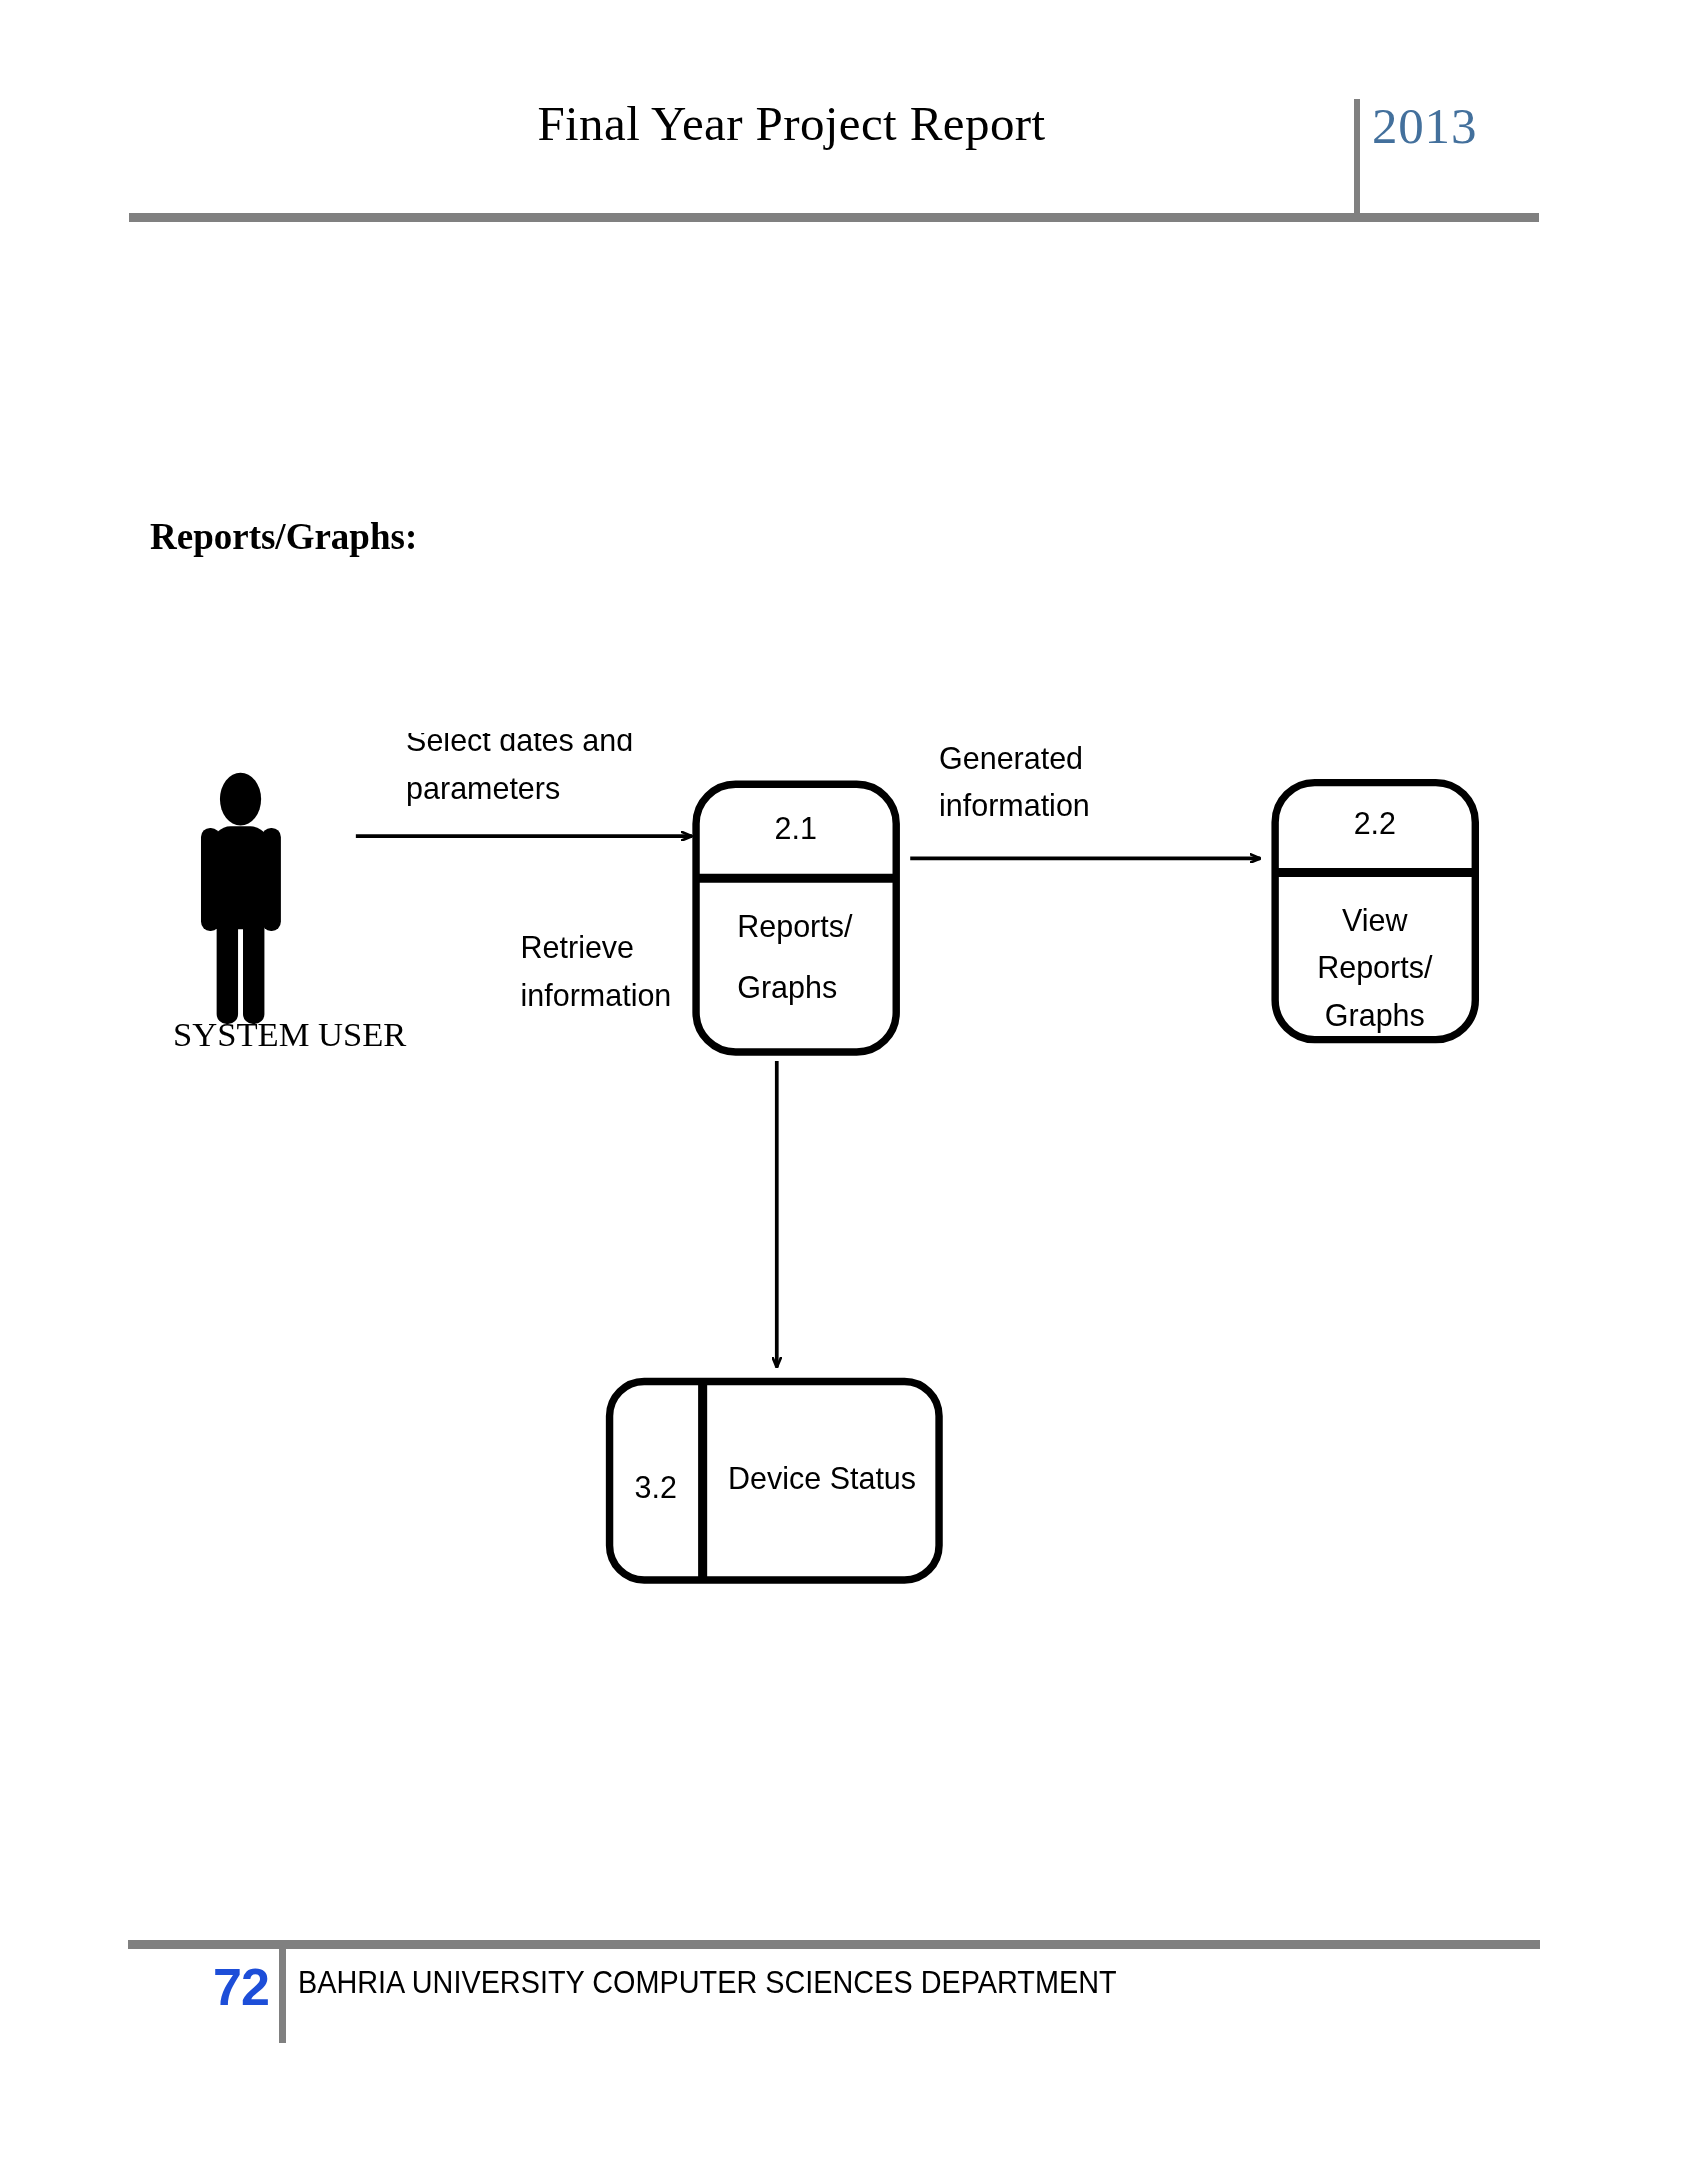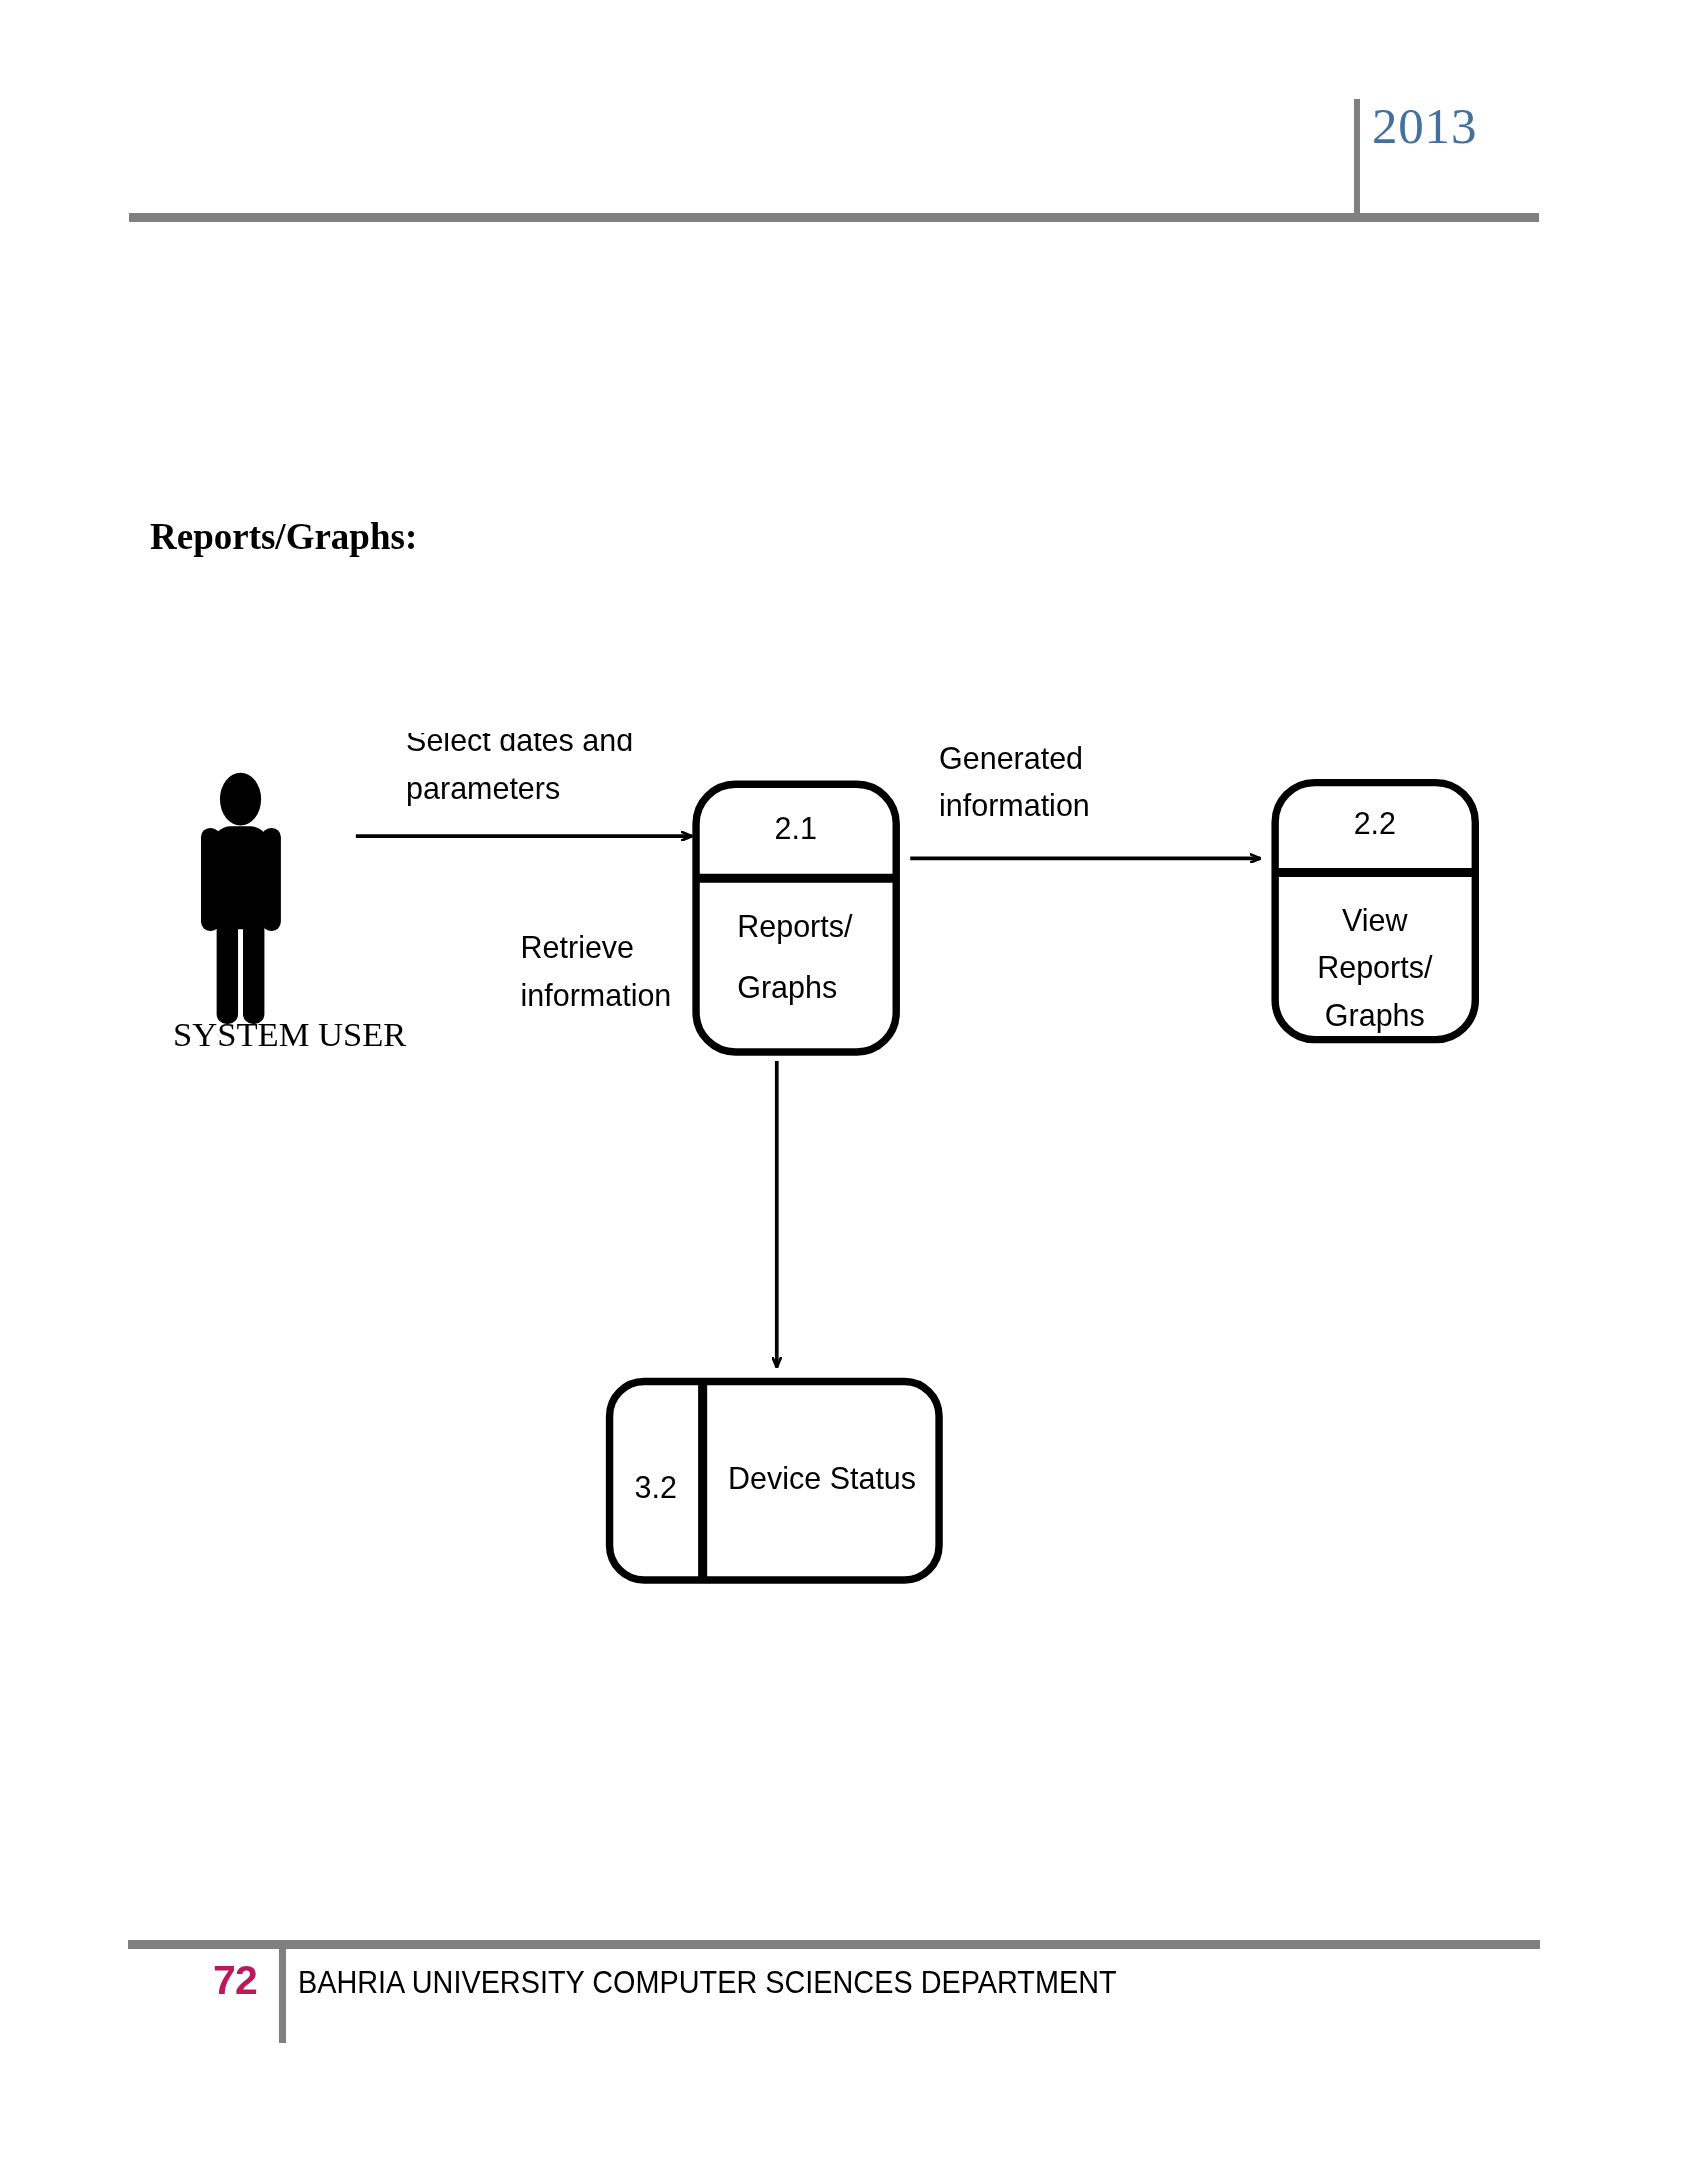--- a/index.html
+++ b/index.html
@@ -116,41 +116,42 @@
     top: 66px;
     width: 7.4px;
     height: 99px;
     background: #808080;
   }
   #footer-page-number {
     position: absolute;
     left: 213px;
     top: 79px;
     font-family: "Liberation Sans", sans-serif;
-    font-size: 41px;
+    font-size: 52px;
     font-weight: bold;
-    color: #be185d;
+    color: #1d4ed8;
     letter-spacing: -0.8px;
   }
   #footer-dept {
     position: absolute;
     left: 298px;
     top: 87px;
     font-family: "Liberation Sans", sans-serif;
     font-size: 31px;
     color: #000000;
     white-space: nowrap;
     transform: scaleX(0.93);
     transform-origin: left top;
   }
 </style>
 </head>
 <body>
 
 <div id="page-header">
+  <div id="header-title">Final Year Project Report</div>
   <div id="header-vrule"></div>
   <div id="header-year">2013</div>
   <div id="header-hrule"></div>
 </div>
 
 <div id="section-heading">Reports/Graphs:</div>
 
 <div id="diagram">
   <svg width="1687" height="923" viewBox="0 0 2048 1120" xmlns="http://www.w3.org/2000/svg">
     <defs>

